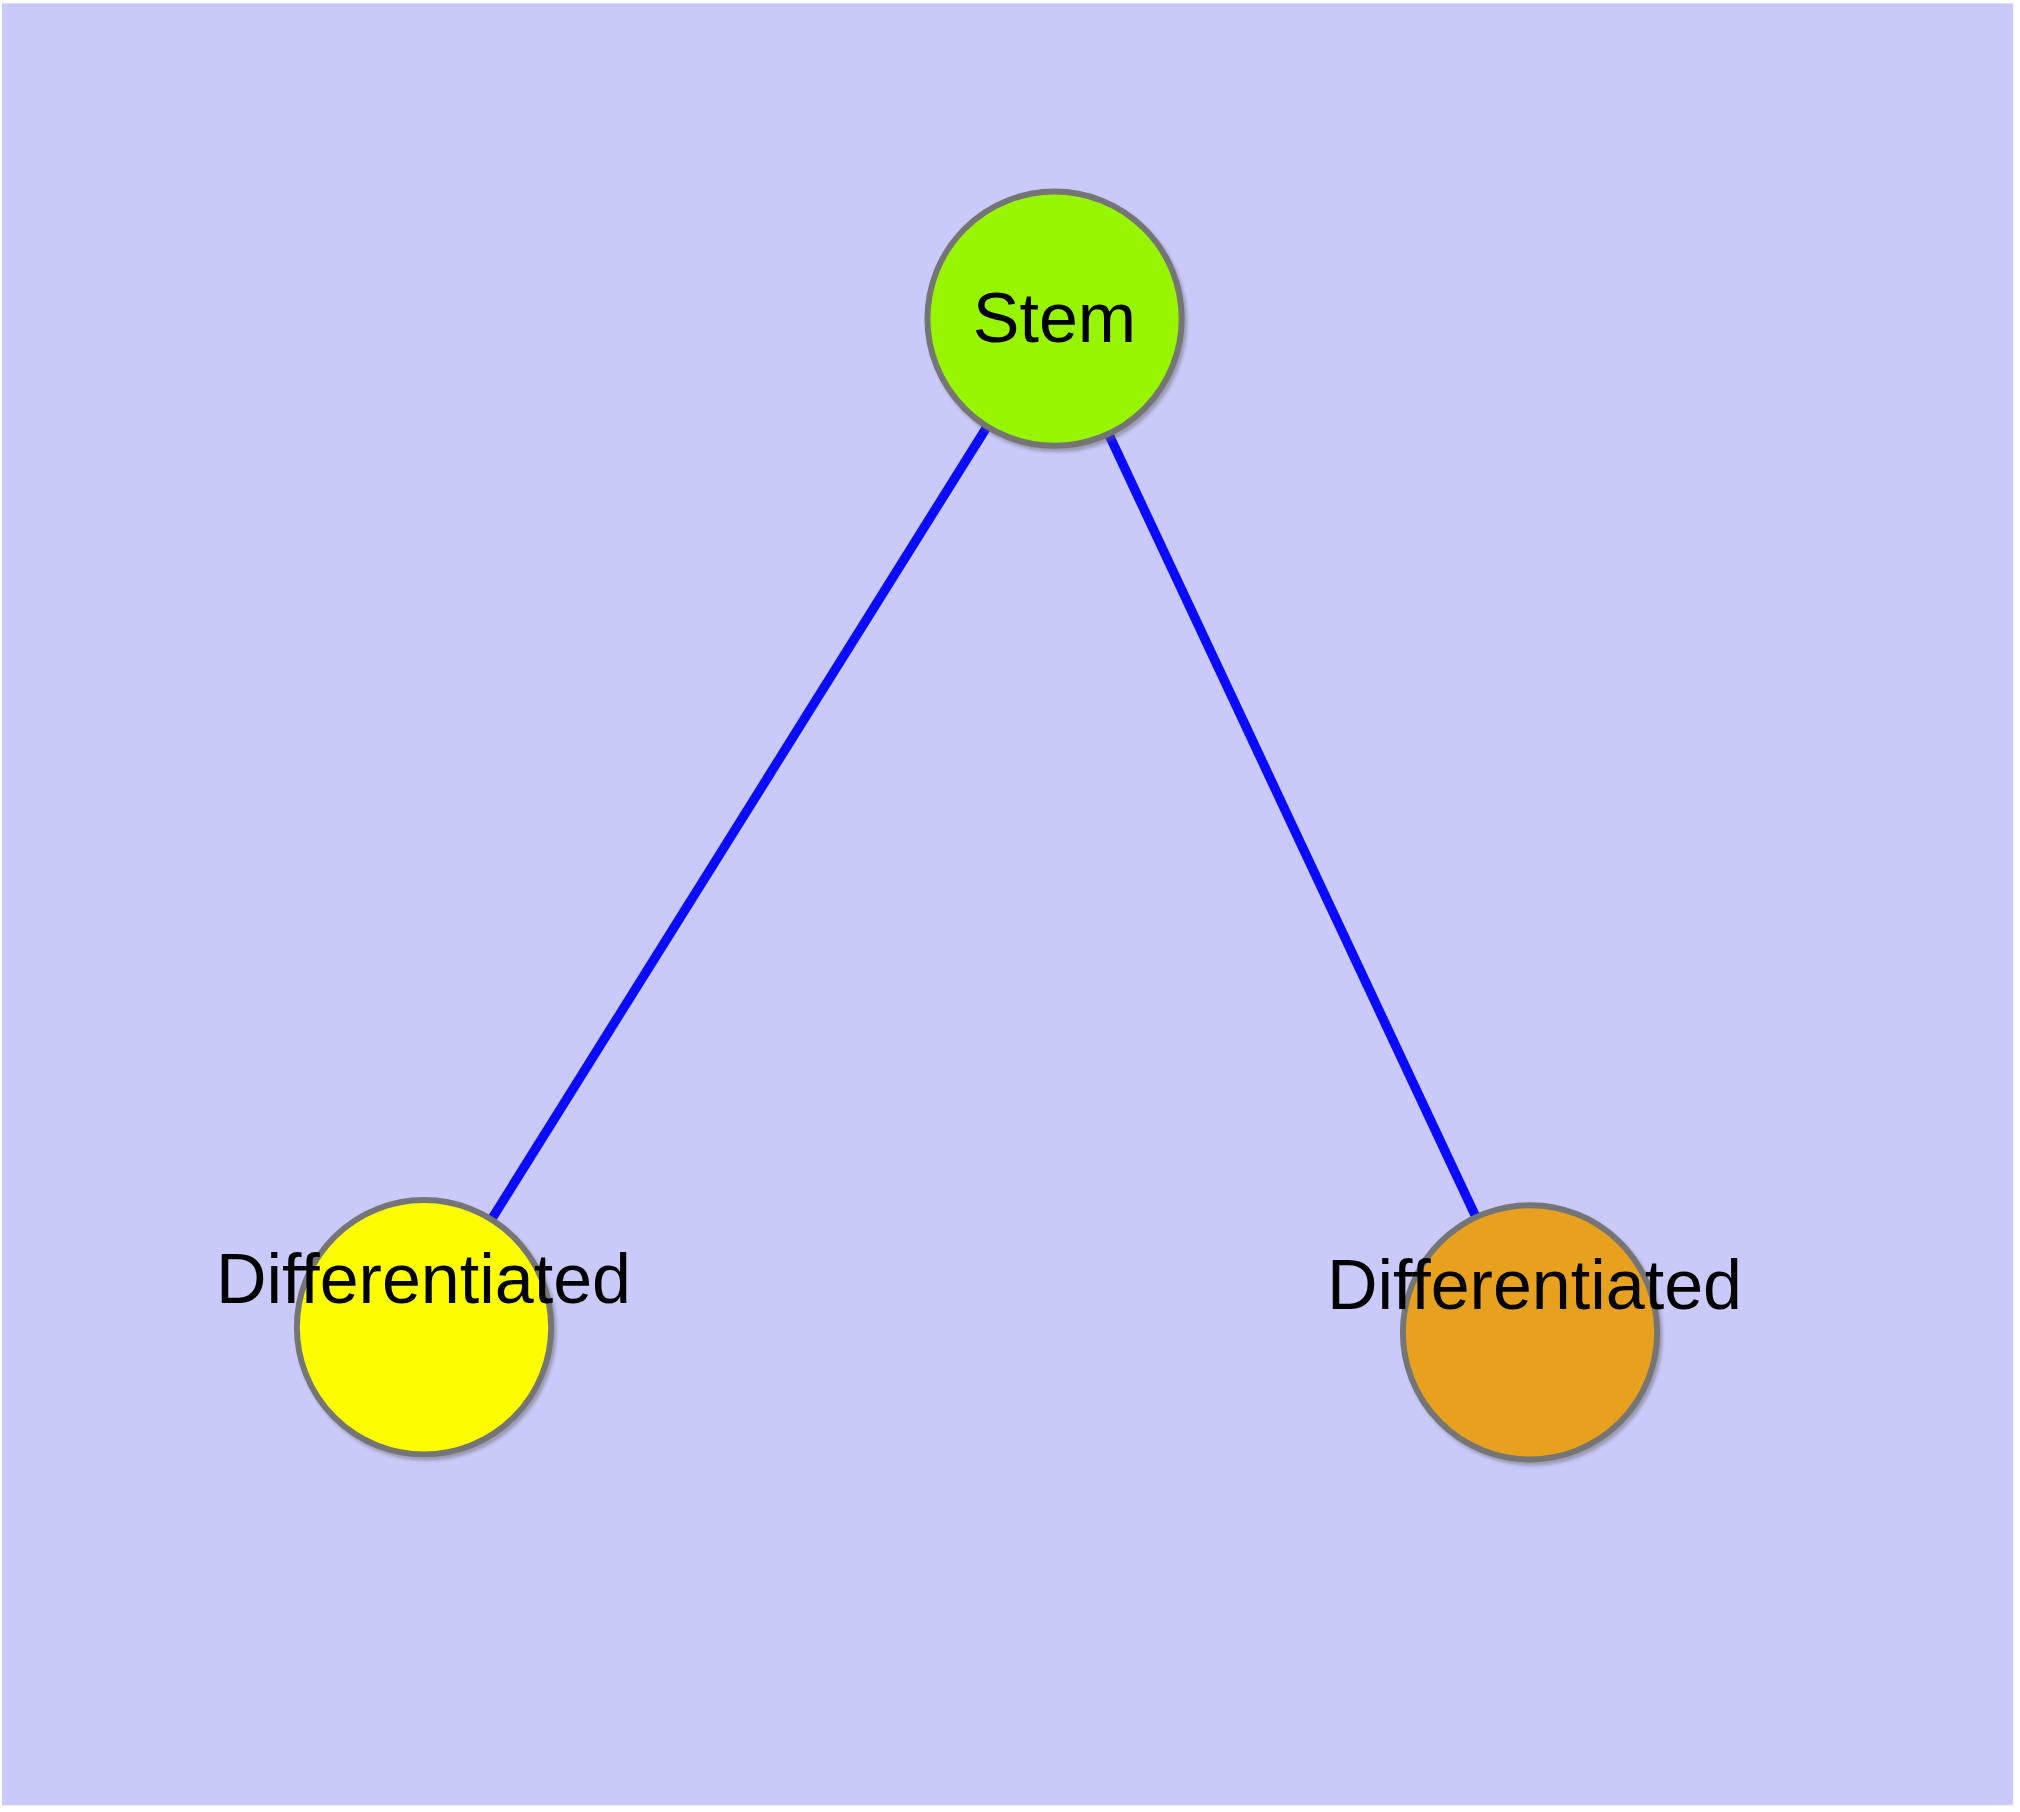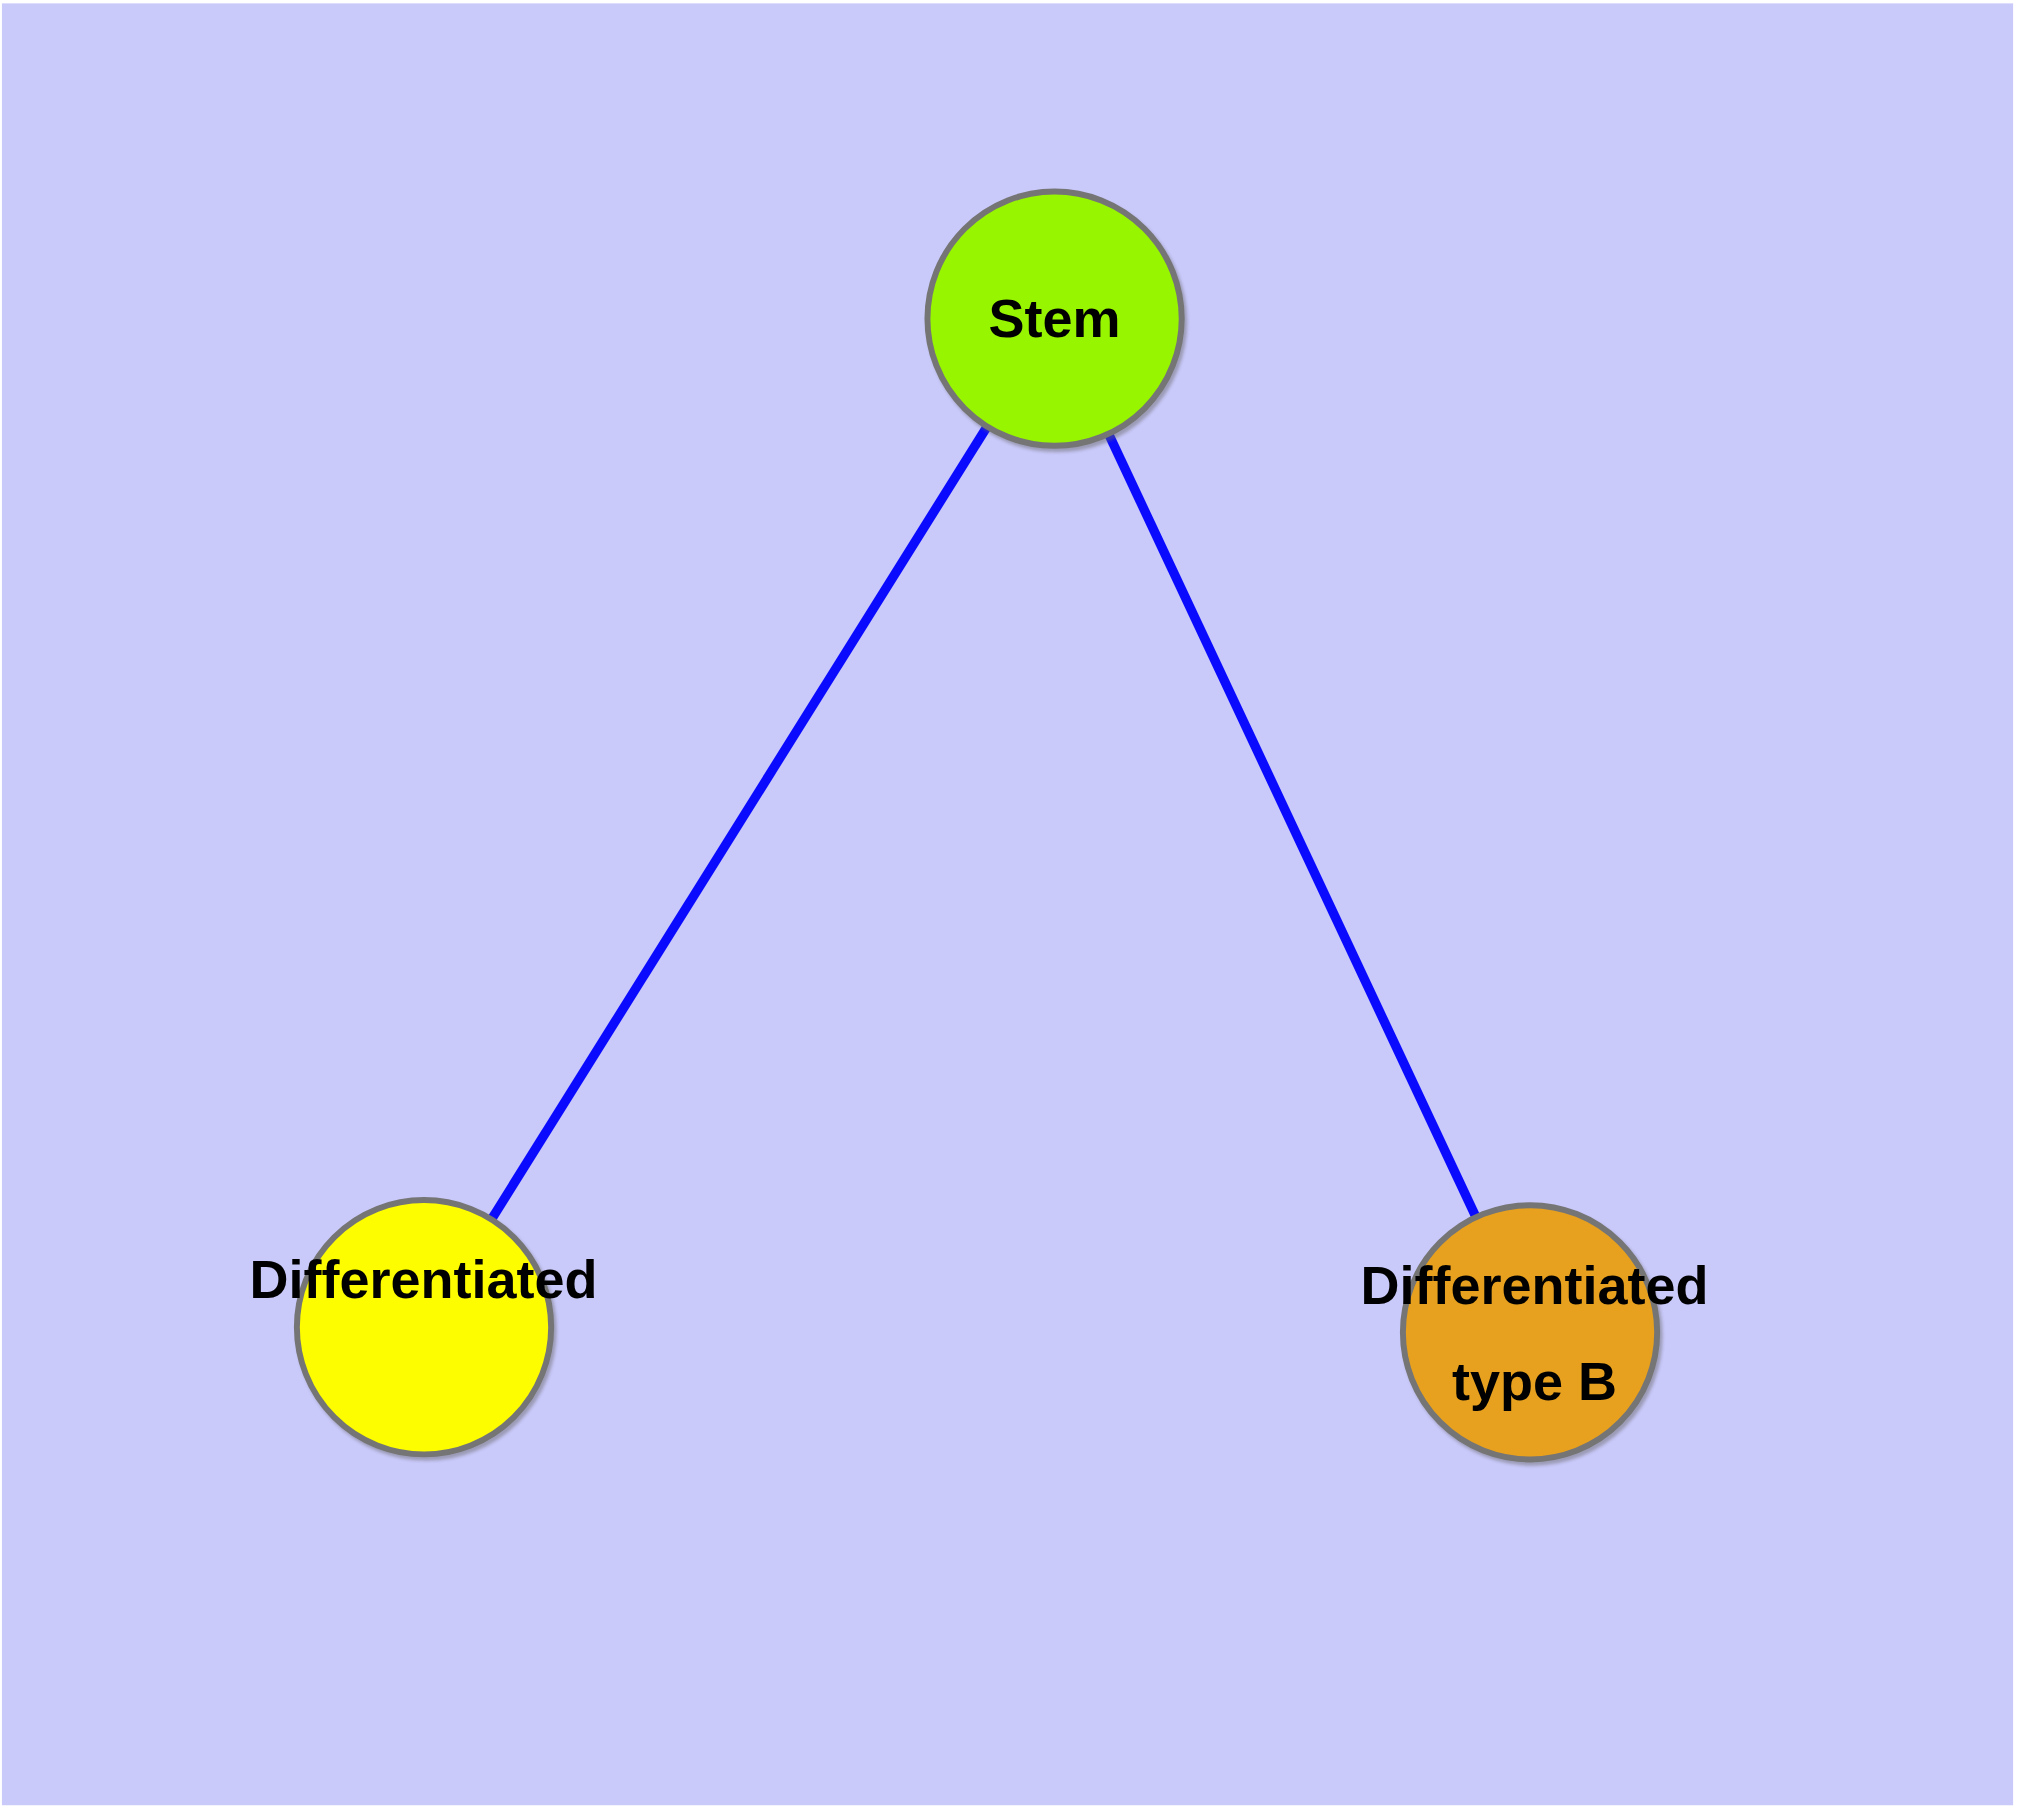--- a/index.html
+++ b/index.html
@@ -30,22 +30,22 @@
   .node-circle {
     stroke: #757575;
     stroke-width: 7;
     filter: drop-shadow(3px 4px 2px rgba(100,100,100,0.45));
   }
   .node-label {
     position: absolute;
     width: 763px;
     text-align: center;
     color: #000000;
-    font-weight: bold;
-    font-size: 54px;
+    font-weight: normal;
+    font-size: 70px;
     line-height: 96px;
     letter-spacing: 0;
     white-space: nowrap;
   }
   .node-label span { display: block; }
 </style>
 </head>
 <body>
 
 <div class="canvas">
@@ -65,17 +65,16 @@
   <div class="node-label" style="left:673px; top:271px; line-height:95px;">
     <span>Stem</span>
   </div>
 
   <div class="node-label" style="left:42px; top:1231px;">
     <span>Differentiated</span>
   </div>
 
   <div class="node-label" style="left:1153px; top:1237px;">
     <span>Differentiated</span>
-    <span>type B</span>
   </div>
 
 </div>
 
 
 </body></html>

